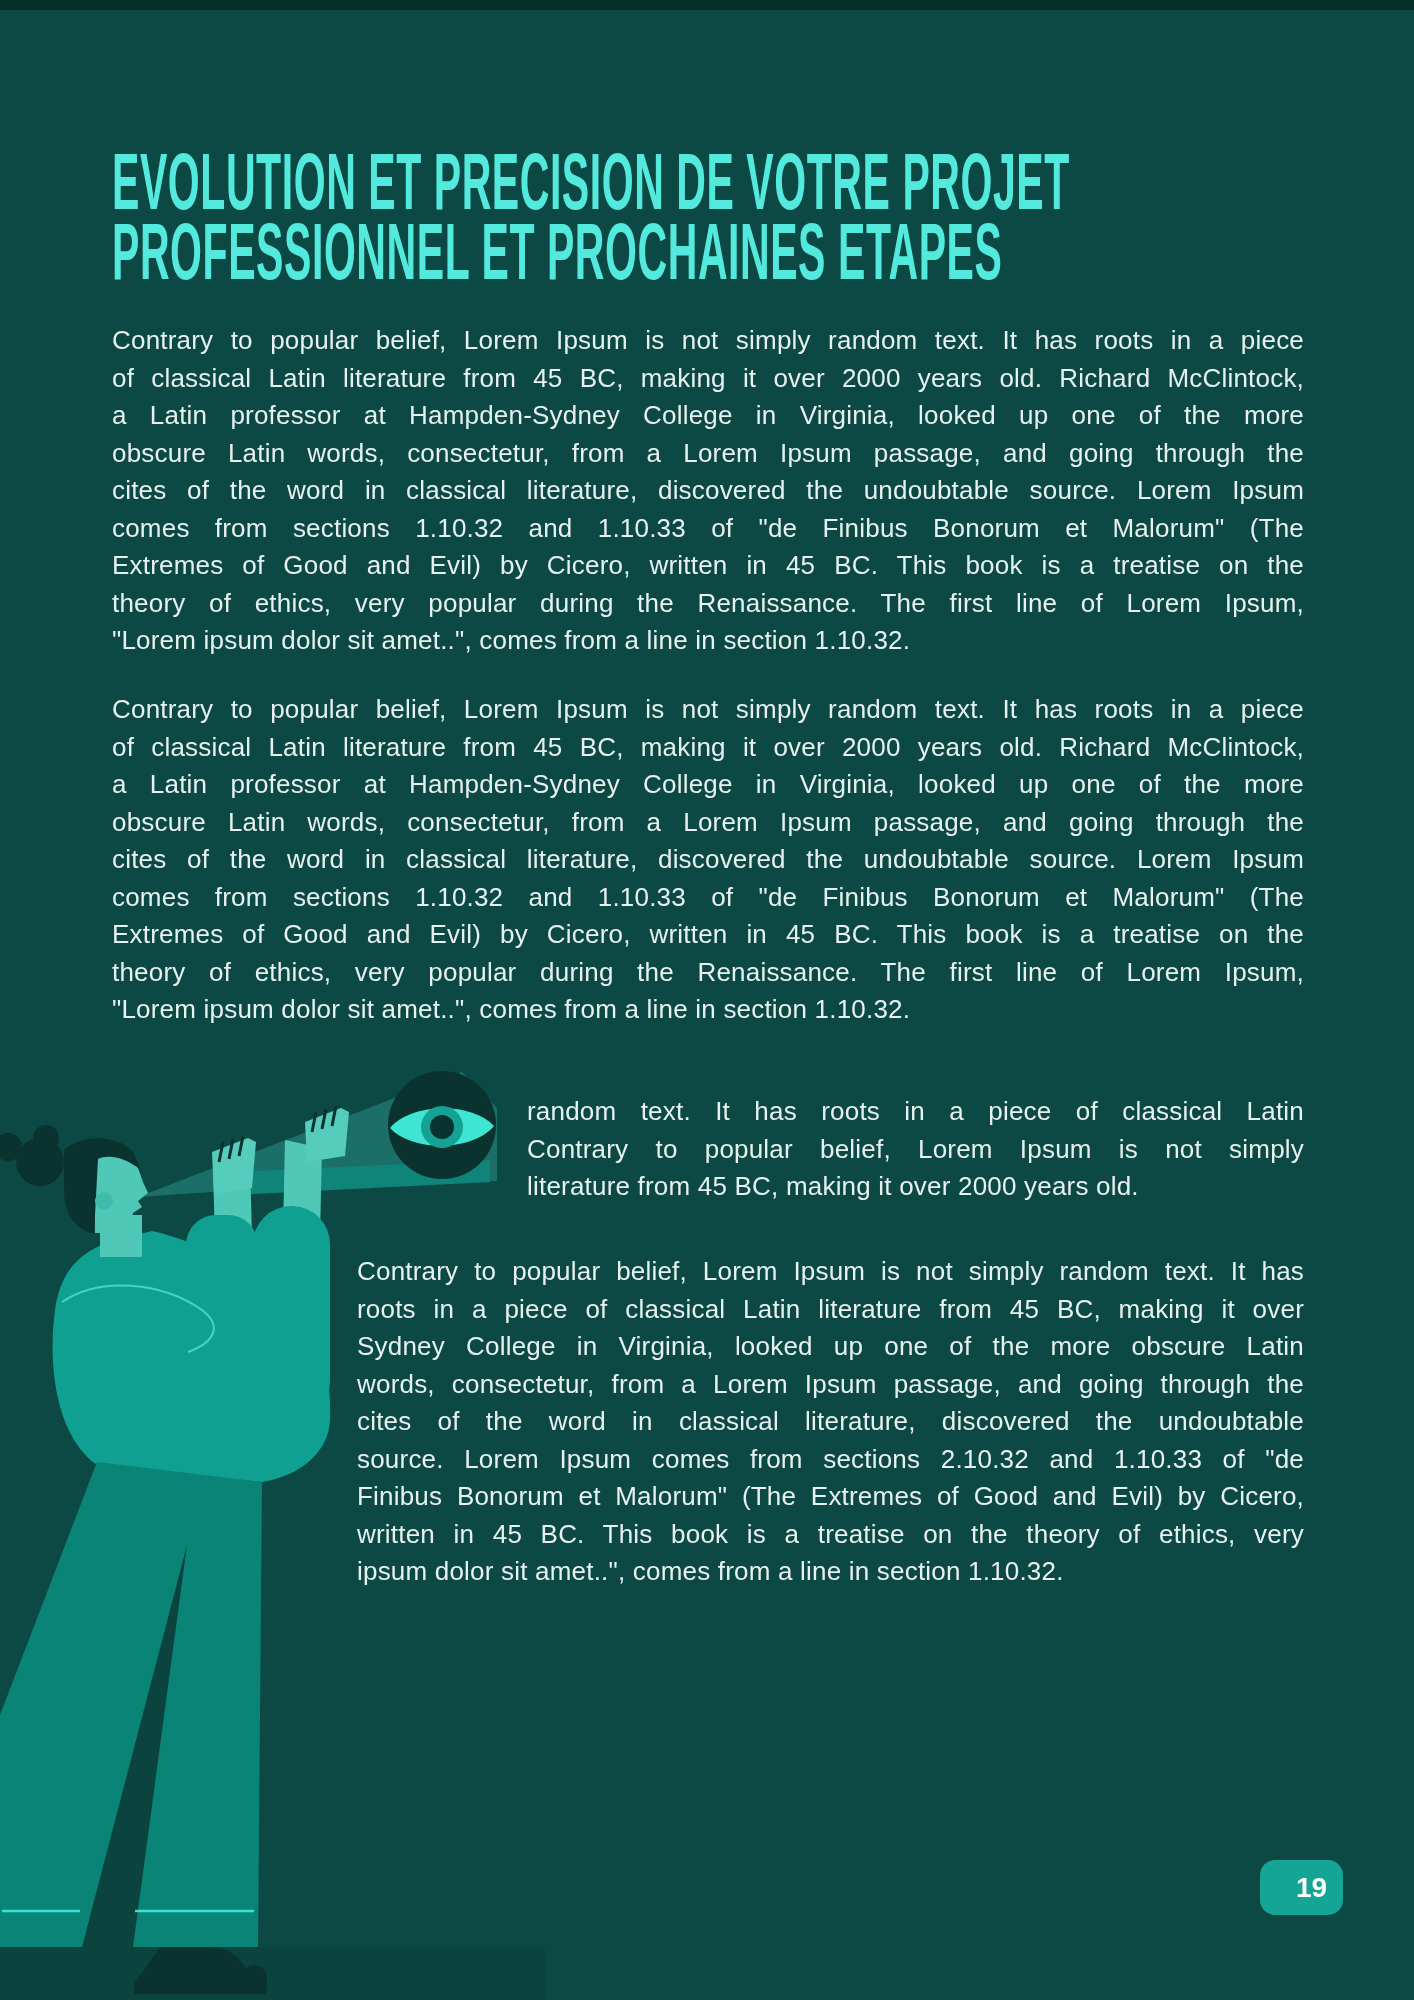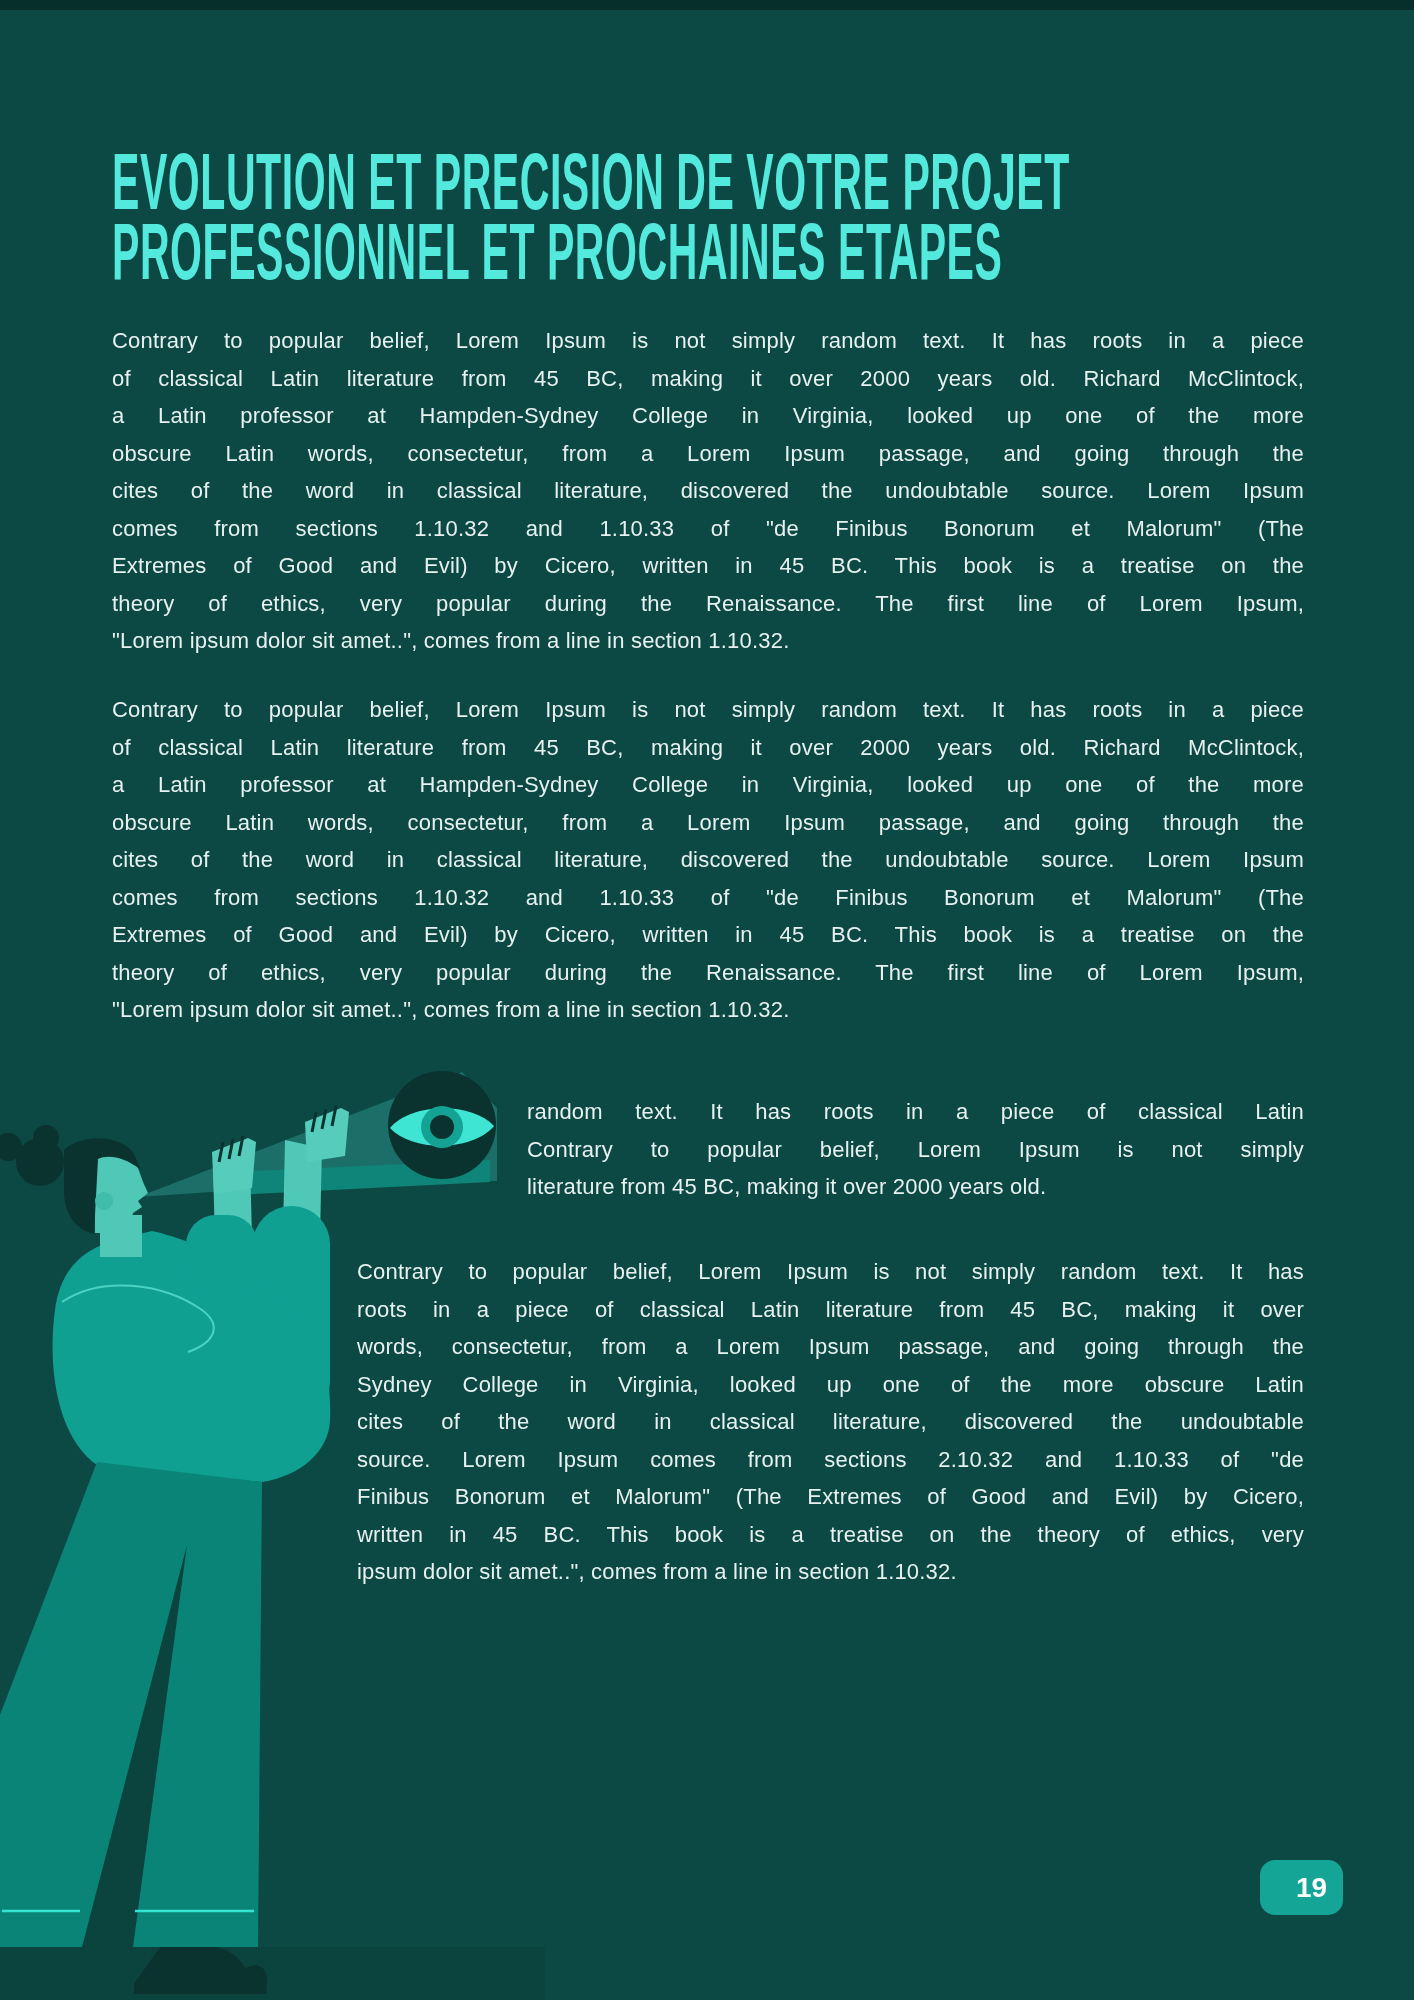--- a/index.html
+++ b/index.html
@@ -21,21 +21,21 @@
     white-space:nowrap;
     transform:scaleX(0.52);
     transform-origin:0 0;
   }
   #title-l1{top:140px;}
   #title-l2{top:210px;}
   
   .para{
     position:absolute;
     color:#E7F1EF;
-    font-size:22px;
+    font-size:26px;
     line-height:37.5px;
     letter-spacing:0.2px;
   }
   .pline{
     text-align:justify;
     text-align-last:justify;
     white-space:normal;
   }
   .pline.last{text-align-last:left;}
   #p1{left:112px;top:312px;width:1192px;}
@@ -90,22 +90,22 @@
 
   <div class="para" id="p3">
     <div class="pline">random text. It has roots in a piece of classical Latin</div>
     <div class="pline">Contrary to popular belief, Lorem Ipsum is not simply</div>
     <div class="pline last">literature from 45 BC, making it over 2000 years old.</div>
   </div>
 
   <div class="para" id="p4">
     <div class="pline">Contrary to popular belief, Lorem Ipsum is not simply random text. It has</div>
     <div class="pline">roots in a piece of classical Latin literature from 45 BC, making it over</div>
+    <div class="pline">Sydney College in Virginia, looked up one of the more obscure Latin</div>
     <div class="pline">words, consectetur, from a Lorem Ipsum passage, and going through the</div>
-    <div class="pline">Sydney College in Virginia, looked up one of the more obscure Latin</div>
     <div class="pline">cites of the word in classical literature, discovered the undoubtable</div>
     <div class="pline">source. Lorem Ipsum comes from sections 2.10.32 and 1.10.33 of "de</div>
     <div class="pline">Finibus Bonorum et Malorum" (The Extremes of Good and Evil) by Cicero,</div>
     <div class="pline">written in 45 BC. This book is a treatise on the theory of ethics, very</div>
     <div class="pline last">ipsum dolor sit amet..", comes from a line in section 1.10.32.</div>
   </div>
 
   <svg id="figure-svg" viewBox="0 1050 770 950" xmlns="http://www.w3.org/2000/svg">
 
     <rect x="0" y="1937" width="545" height="63" fill="#0B443E"></rect>

